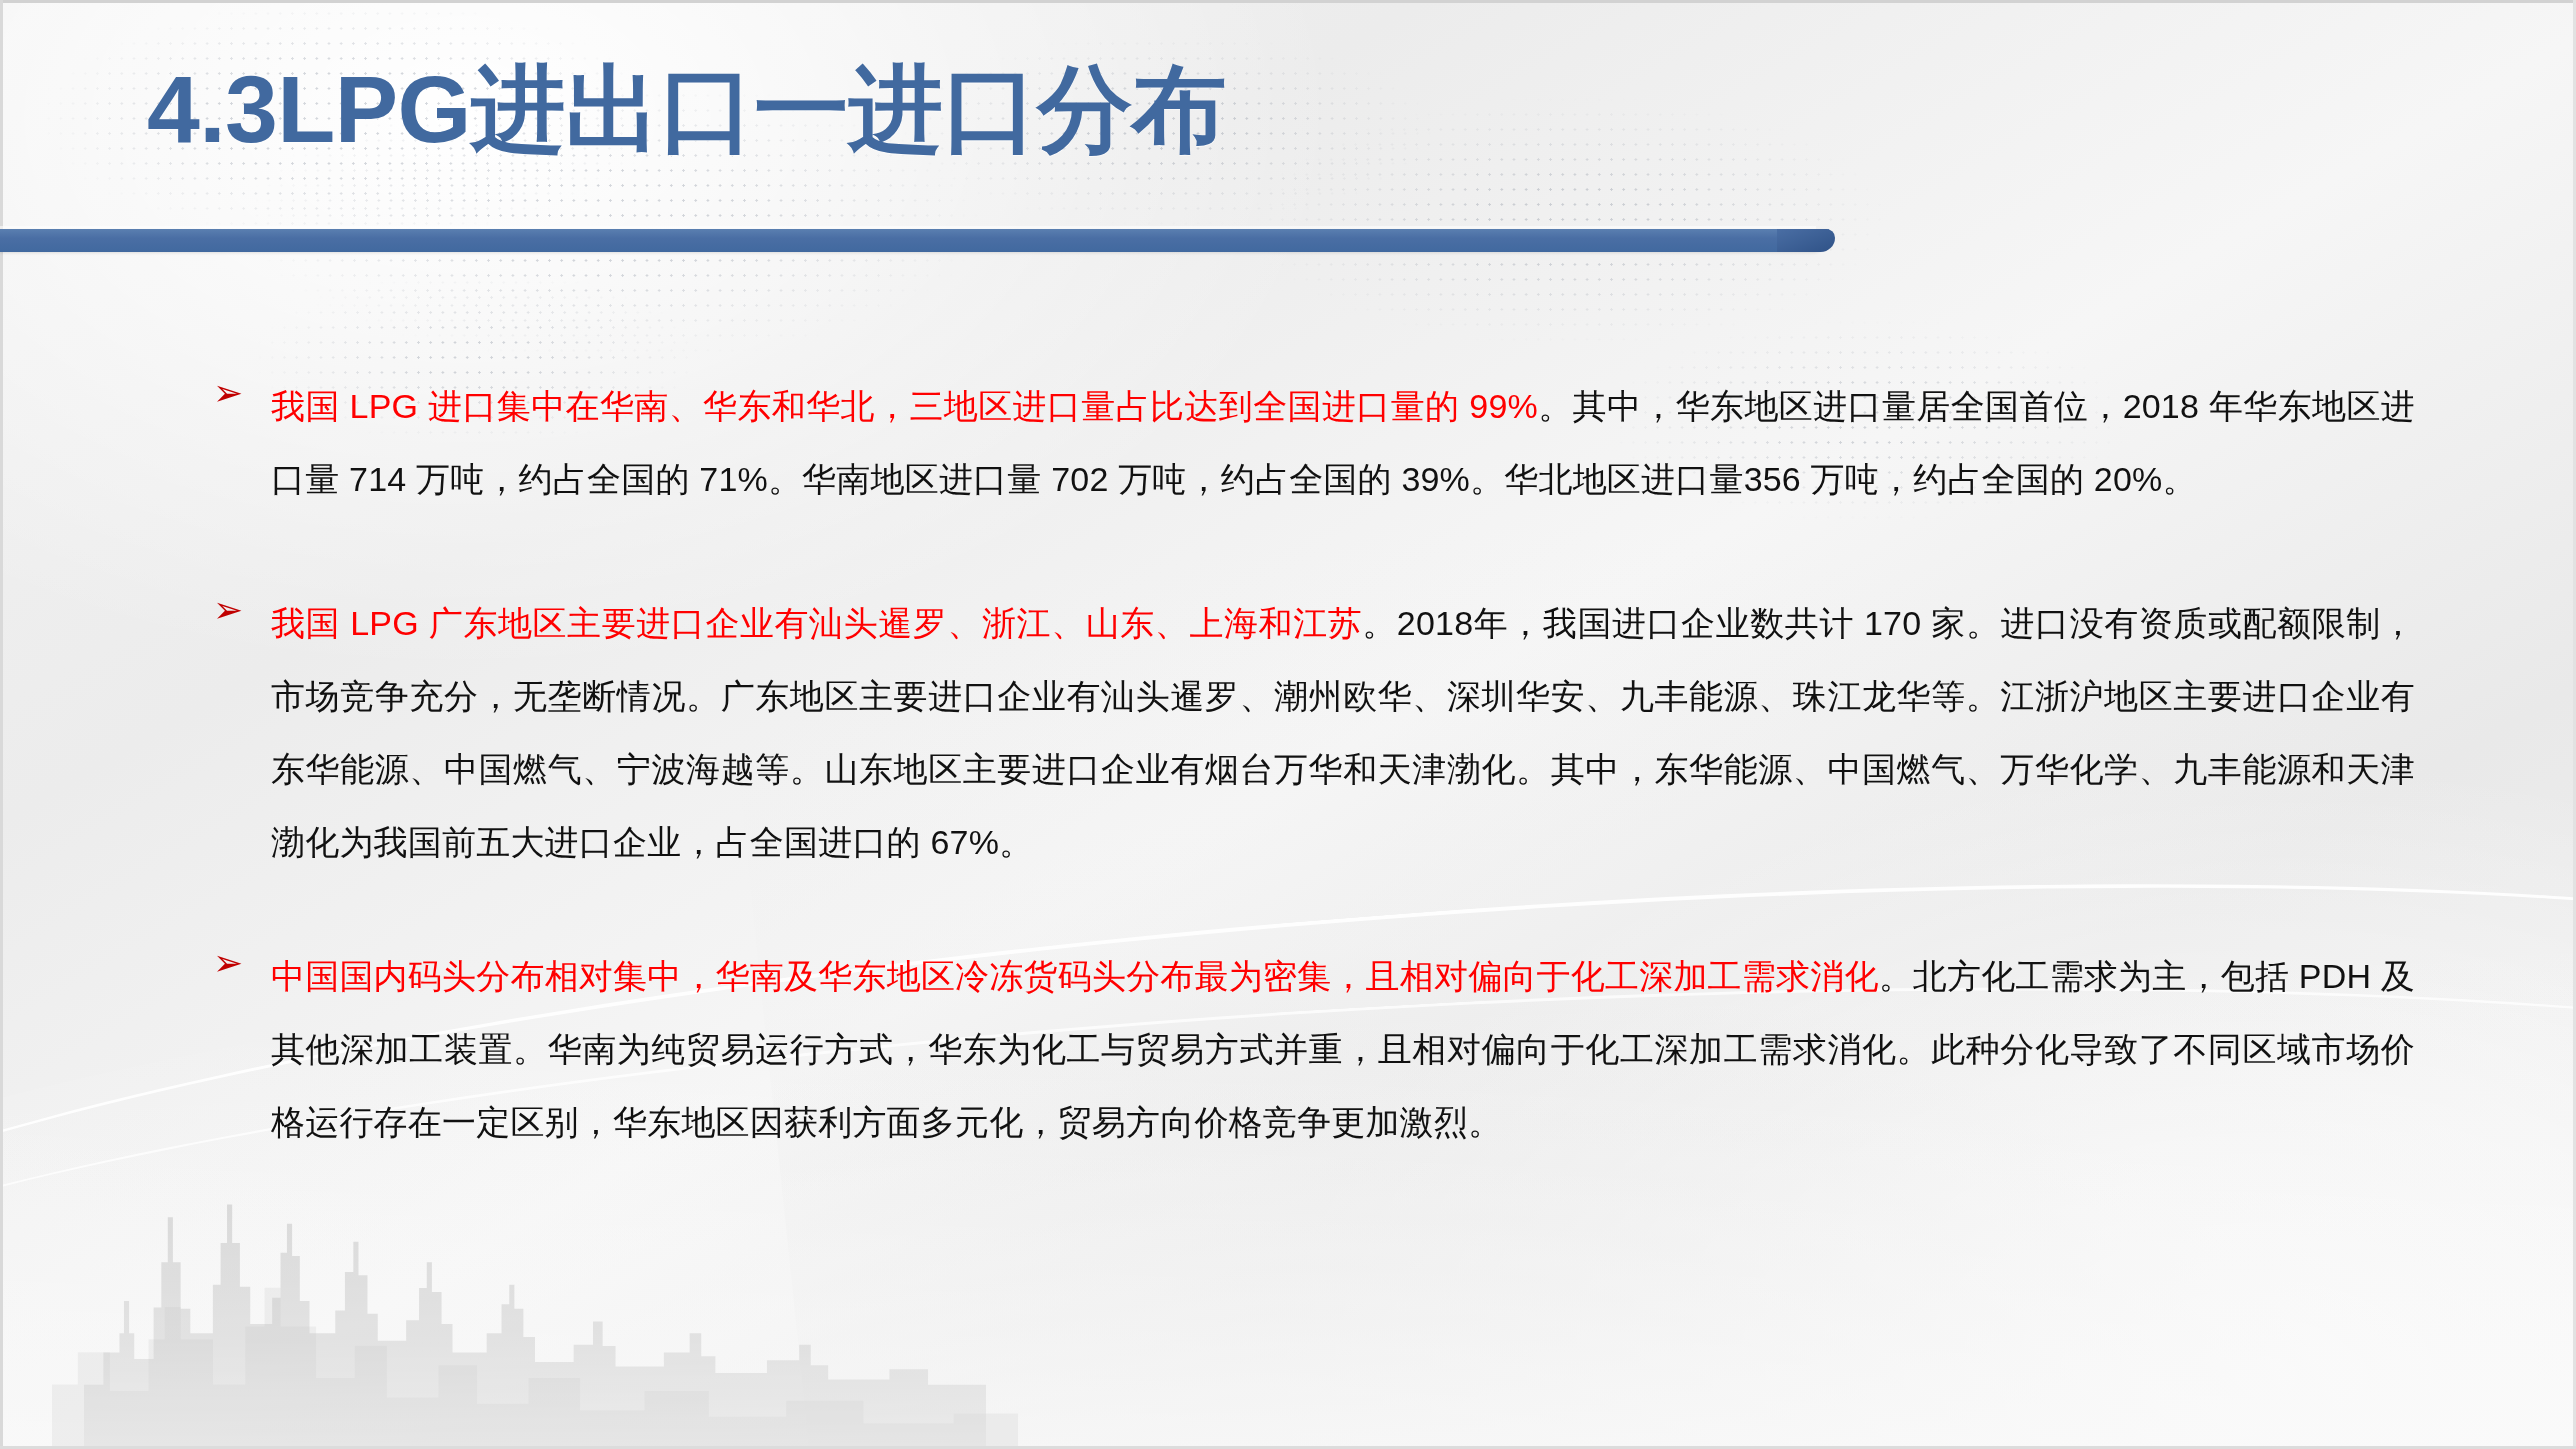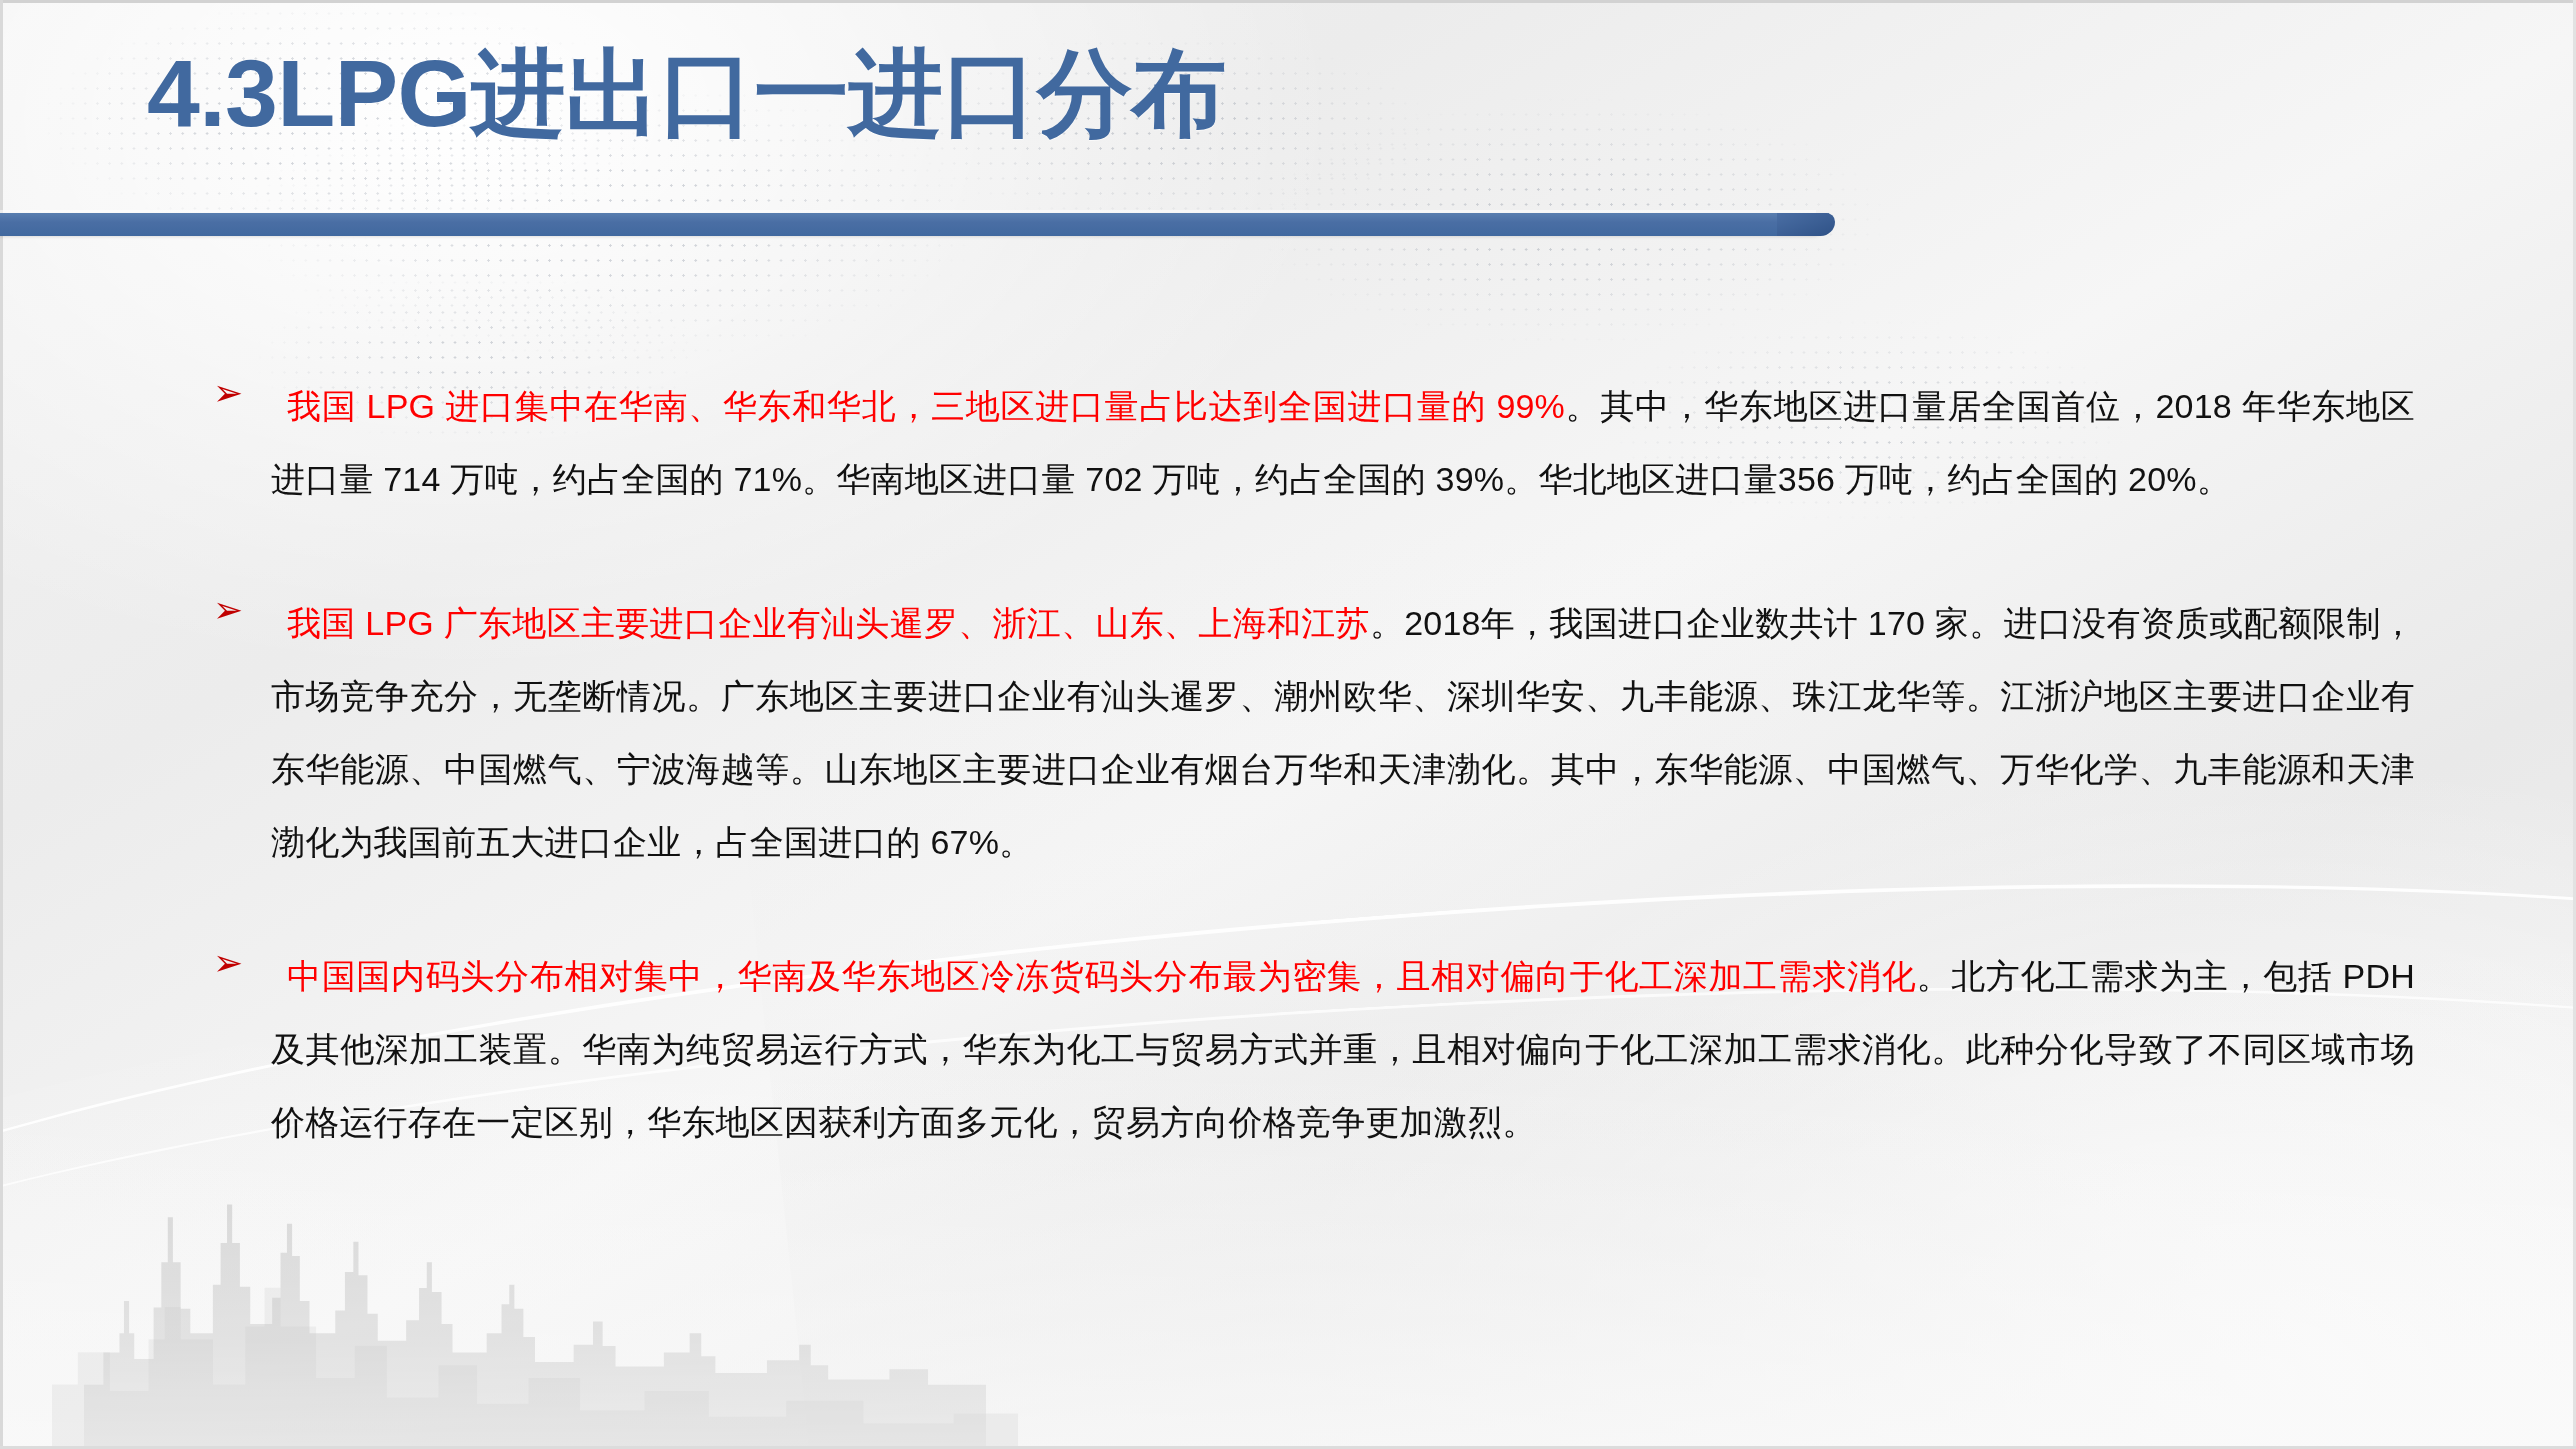--- a/index.html
+++ b/index.html
@@ -89,21 +89,21 @@
   #skyline {
     position:absolute; left:84px; bottom:0; width:902px; height:309px;
     opacity:0.42; pointer-events:none;
   }
   #skyline2 {
     position:absolute; left:52px; bottom:0; width:966px; height:258px;
     opacity:0.22; pointer-events:none;
   }
 
   
-  #header { position:absolute; left:0; top:0; width:2576px; height:245px; }
+  #header { position:absolute; left:0; top:16px; width:2576px; height:245px; }
 
   #page-title {
     position:absolute;
     left:147px; top:46px;
     font-size:95px;
     font-weight:bold;
     color:#41699f;
     letter-spacing:-0.6px;
     white-space:nowrap;
     line-height:1.0;
@@ -143,21 +143,21 @@
   }
   .bullet-text {
     margin-left:58px;
     font-size:34px;
     line-height:73px;
     color:#111111;
     text-align:justify;
     text-justify:inter-ideograph;
     letter-spacing:0.2px;
   }
-  .bullet-text .hl { color:#ff0000;margin-left:16px; }
+  .bullet-text .hl { color:#ff0000; }
 
   #bullet-1 { left:213px; top:93px; width:2202px; }
   #bullet-2 { left:213px; top:310px; width:2202px; }
   #bullet-3 { left:213px; top:663px; width:2202px; }
 </style>
 </head>
 <body>
 
 <div id="slide">
 

